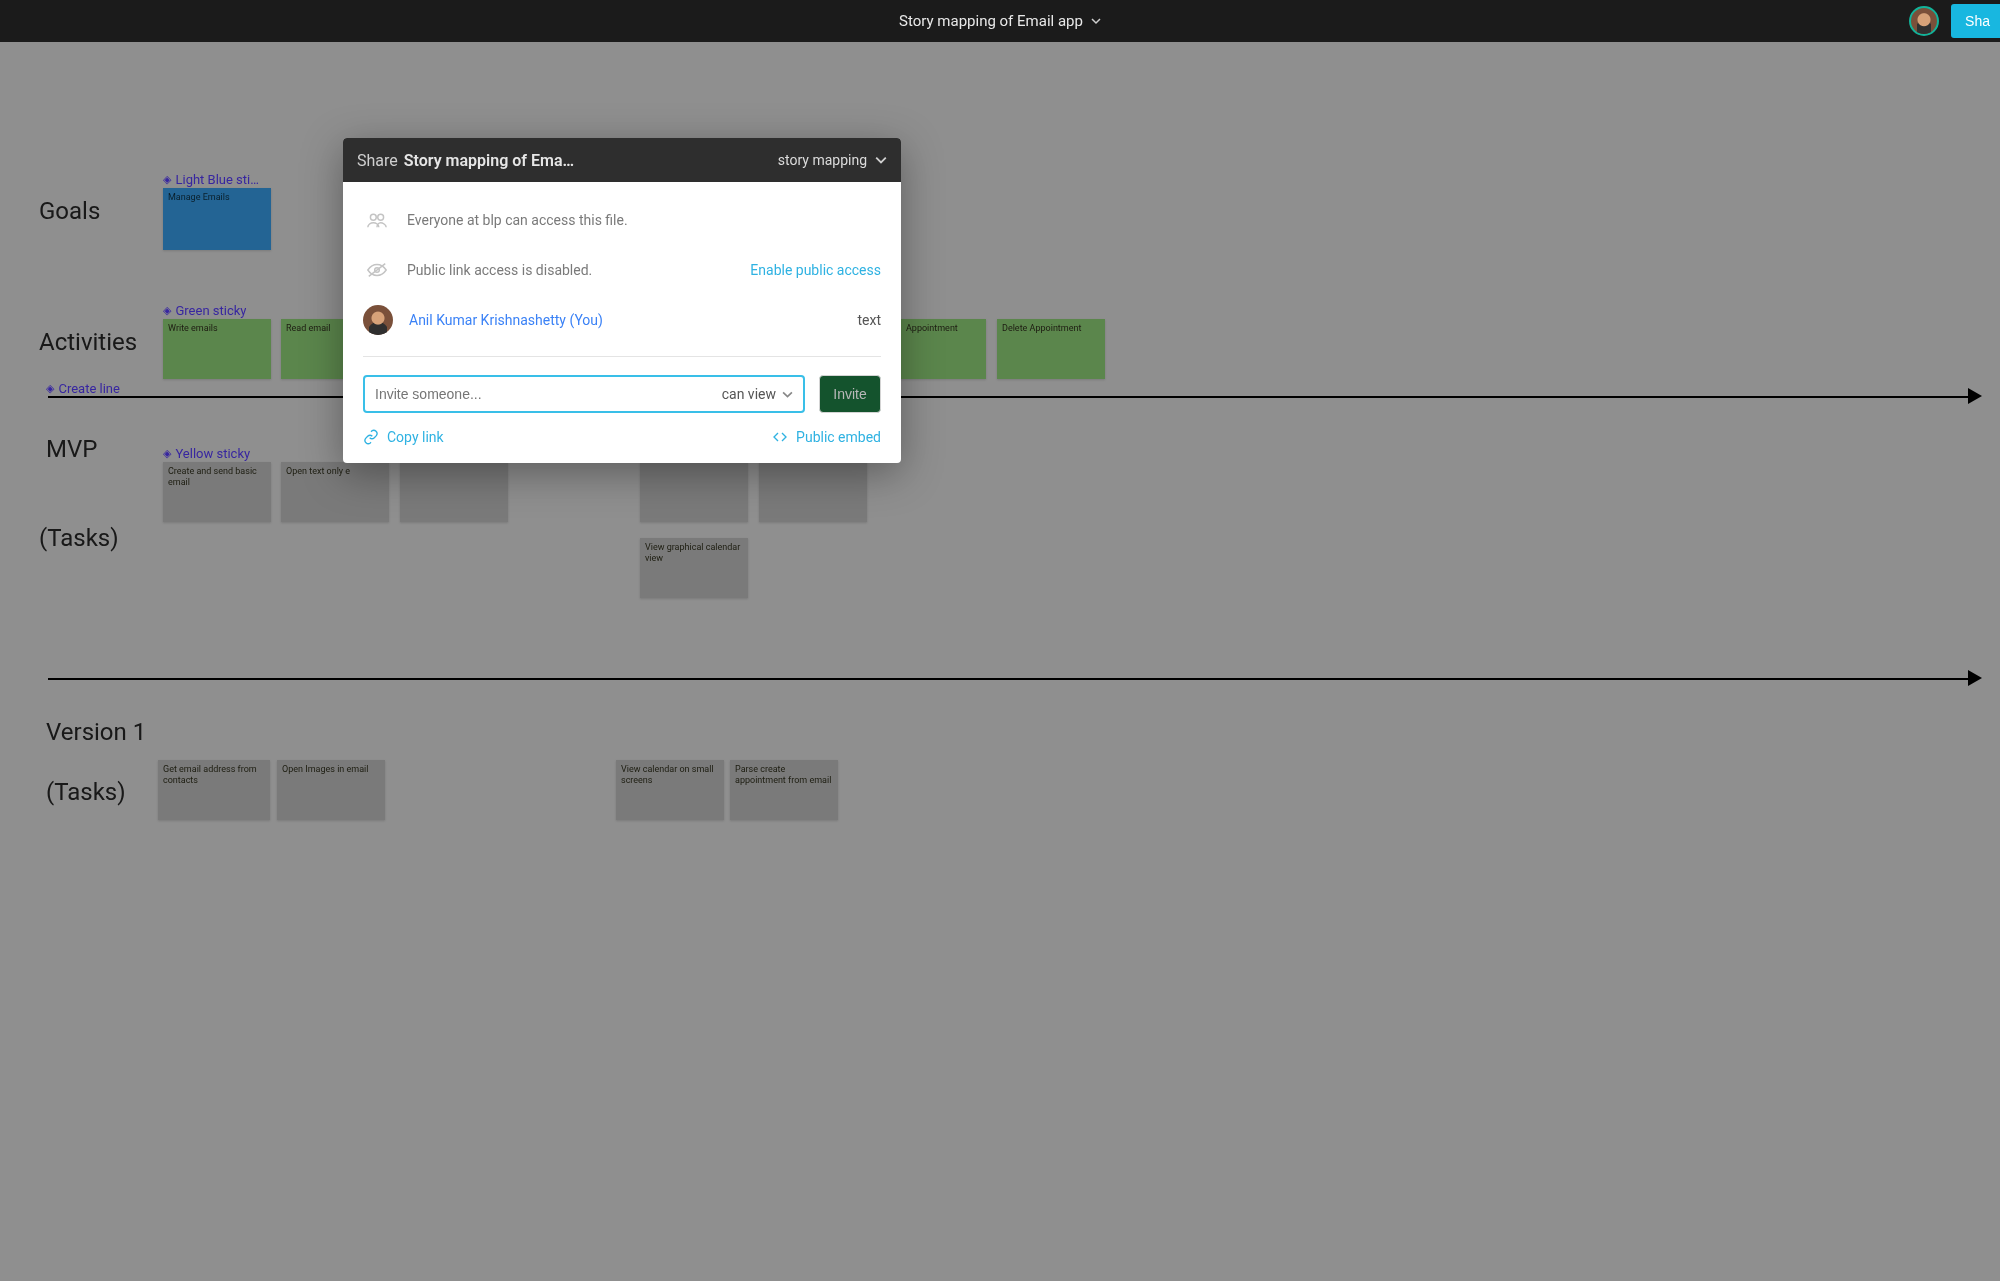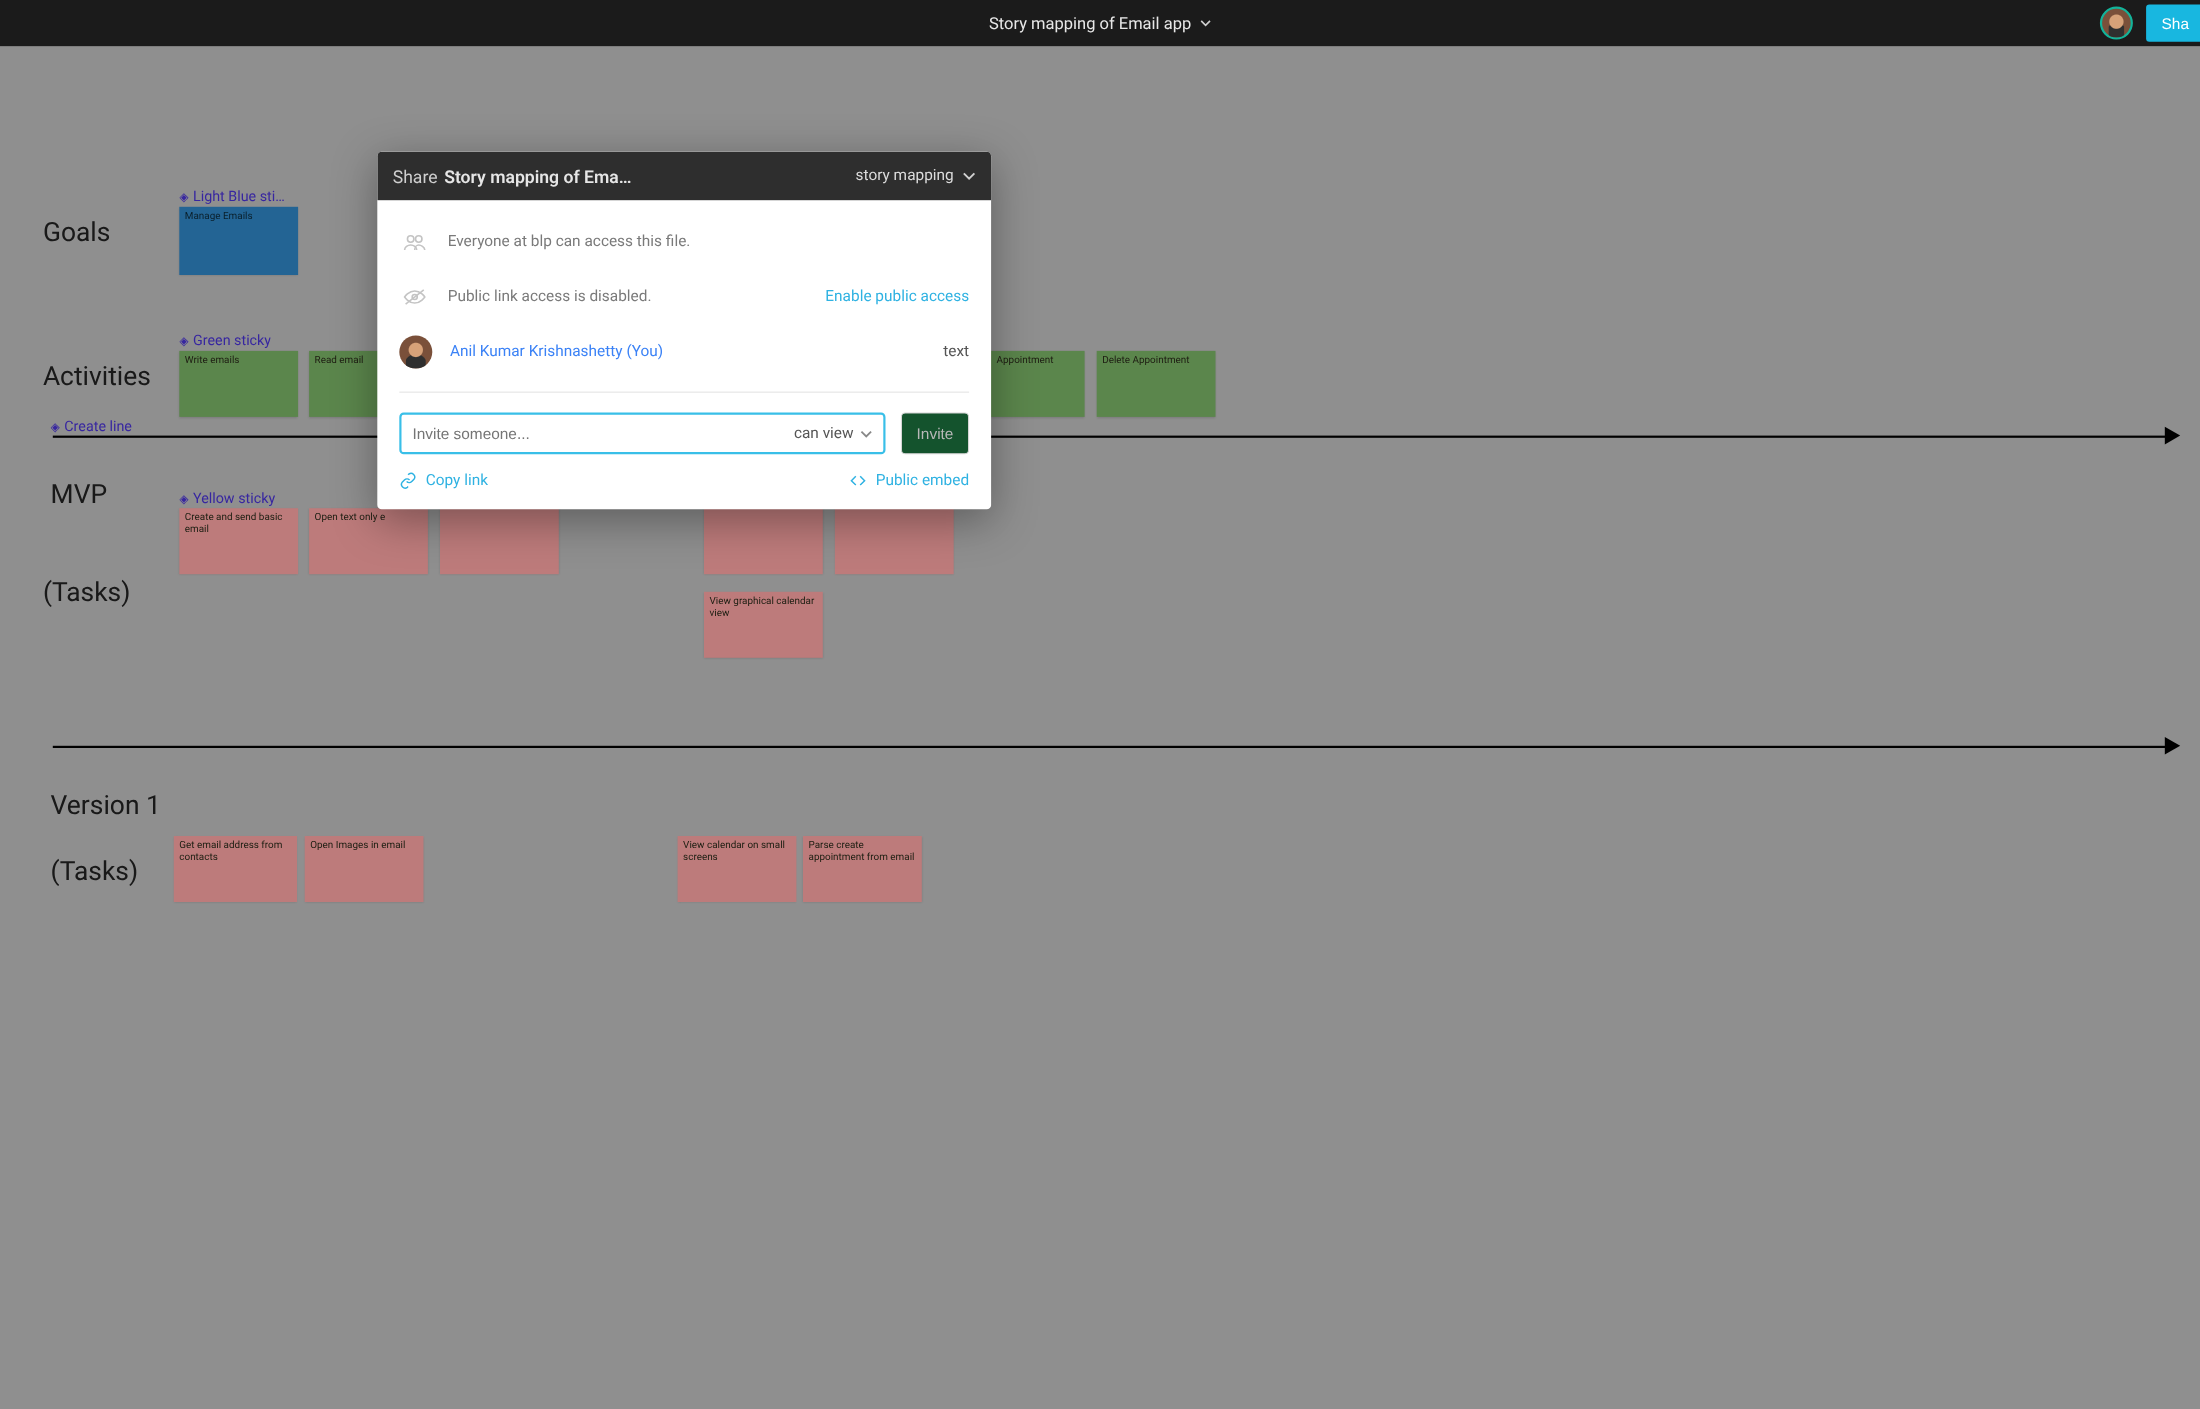--- a/index.html
+++ b/index.html
@@ -59,21 +59,21 @@
 
   .sticky {
     position: absolute; width: 108px; height: 60px;
     padding: 4px 5px; font-size: 9px; line-height: 1.25;
     color: #2a2a1a; overflow: hidden;
     box-shadow: 0 1px 2px rgba(0,0,0,0.15);
   }
   .sticky.big { height: 62px; }
   .sticky.blue  { background: #2f86c6; color: #0d2a3a; }
   .sticky.green { background: #7ab366; }
-  .sticky.yellow{ background: #fca5a5; }
+  .sticky.yellow{ background: #a3a3a3; }
 
   .sprint-arrow, .v1-arrow {
     position: absolute; left: 48px; right: 22px; height: 0;
     border-top: 2px solid #000;
   }
   .arrow-head {
     position: absolute; right: 18px; width: 0; height: 0;
     border-top: 8px solid transparent;
     border-bottom: 8px solid transparent;
     border-left: 14px solid #000;

